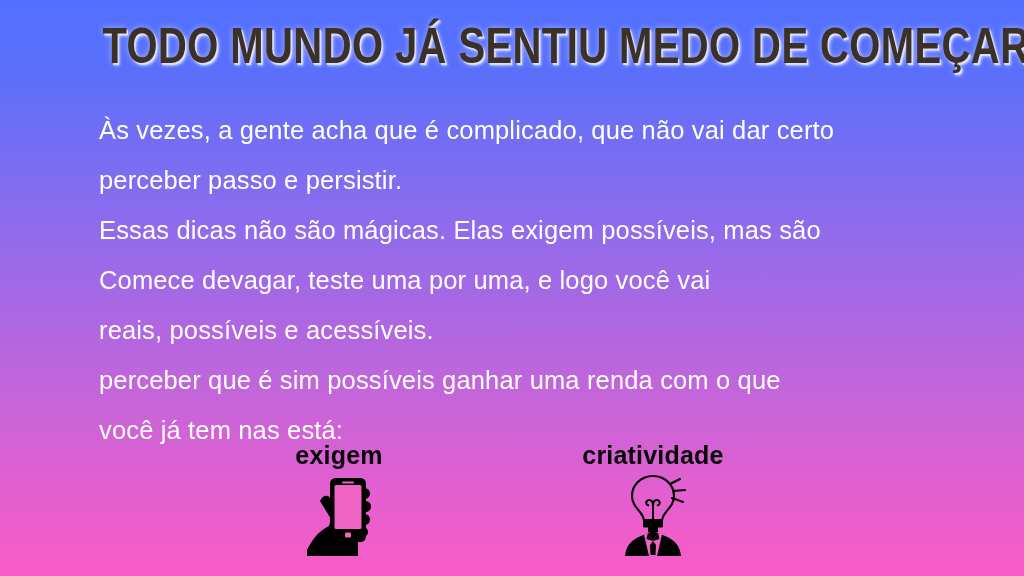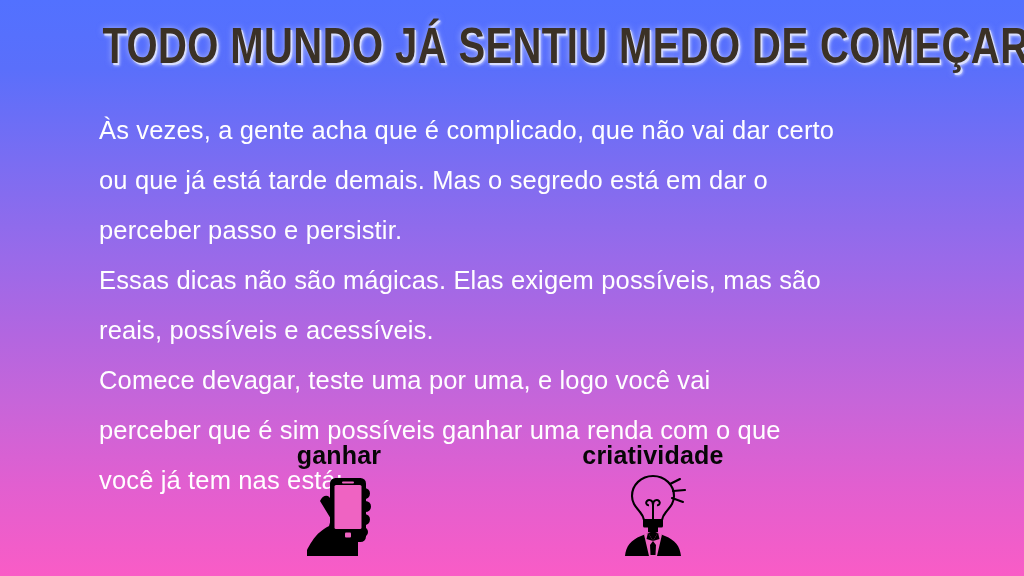--- a/index.html
+++ b/index.html
@@ -98,33 +98,32 @@
 </style>
 </head>
 <body>
 
 <div class="slide">
 
   <div class="title">TODO MUNDO JÁ SENTIU MEDO DE COMEÇAR.</div>
 
   <div class="body-copy">
     <p>Às vezes, a gente acha que é complicado, que não vai dar certo</p>
-    <p>ou que já está tarde demais. Mas o segredo está em dar o</p>
     <p>perceber passo e persistir.</p>
     <p>Essas dicas não são mágicas. Elas exigem possíveis, mas são</p>
+    <p>Comece devagar, teste uma por uma, e logo você vai</p>
     <p>reais, possíveis e acessíveis.</p>
-    <p>Comece devagar, teste uma por uma, e logo você vai</p>
     <p>perceber que é sim possíveis ganhar uma renda com o que</p>
     <p>você já tem nas está:</p>
   </div>
 
   <div class="icon-row">
 
     <div class="icon-block cell">
-      <div class="icon-label">ganhar</div>
+      <div class="icon-label">exigem</div>
       <div class="icon-art">
         <svg width="86" height="84" viewBox="0 0 86 84" aria-hidden="true">
 
           <g fill="#000000">
             <rect x="58" y="14" width="16" height="11" rx="5.5"></rect>
             <rect x="58" y="27" width="17" height="11" rx="5.5"></rect>
             <rect x="58" y="40" width="16" height="11" rx="5.5"></rect>
             <rect x="58" y="53" width="14" height="10" rx="5"></rect>
           </g>
 

